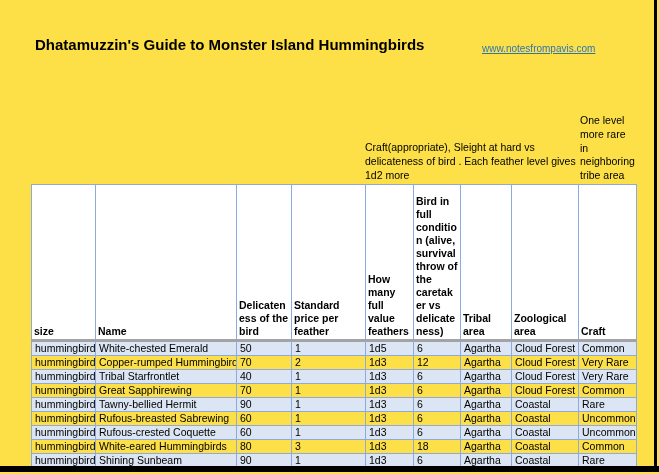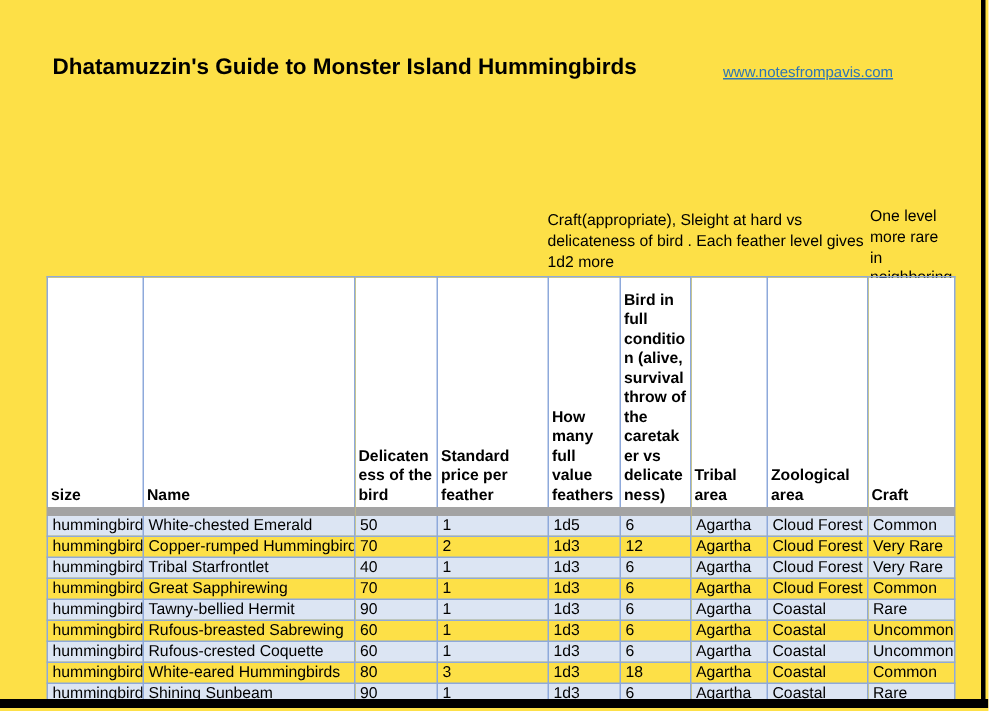--- a/index.html
+++ b/index.html
@@ -40,21 +40,20 @@
     line-height: 14px;
   }
   .rarity-note {
     position: absolute;
     left: 580px;
     top: 114px;
     width: 56px;
     text-align: left;
     font-size: 10.5px;
     line-height: 13.8px;
-    margin-top: 24px;
   }
   .note-line { display: block; white-space: nowrap; }
   table.bird-table {
     position: absolute;
     left: 31px;
     top: 184px;
     width: 605px;
     border-collapse: collapse;
     table-layout: fixed;
     font-size: 10.5px;
@@ -63,21 +62,21 @@
     border: 1px solid #8EA9DB;
     overflow: hidden;
   }
   .bird-table thead tr { height: 156px; }
   .bird-table th {
     vertical-align: bottom;
     text-align: left;
     font-weight: bold;
     line-height: 13px;
     padding: 1px 2px;
-    border-bottom: 6px solid #a3a3a3;
+    border-bottom: 3px solid #a3a3a3;
     background: #ffffff;
     word-wrap: break-word;
     white-space: normal;
   }
   .bird-table tbody tr { height: 14px; }
   .bird-table td {
     white-space: nowrap;
     line-height: 13px;
     padding: 0 3px;
     vertical-align: middle;

